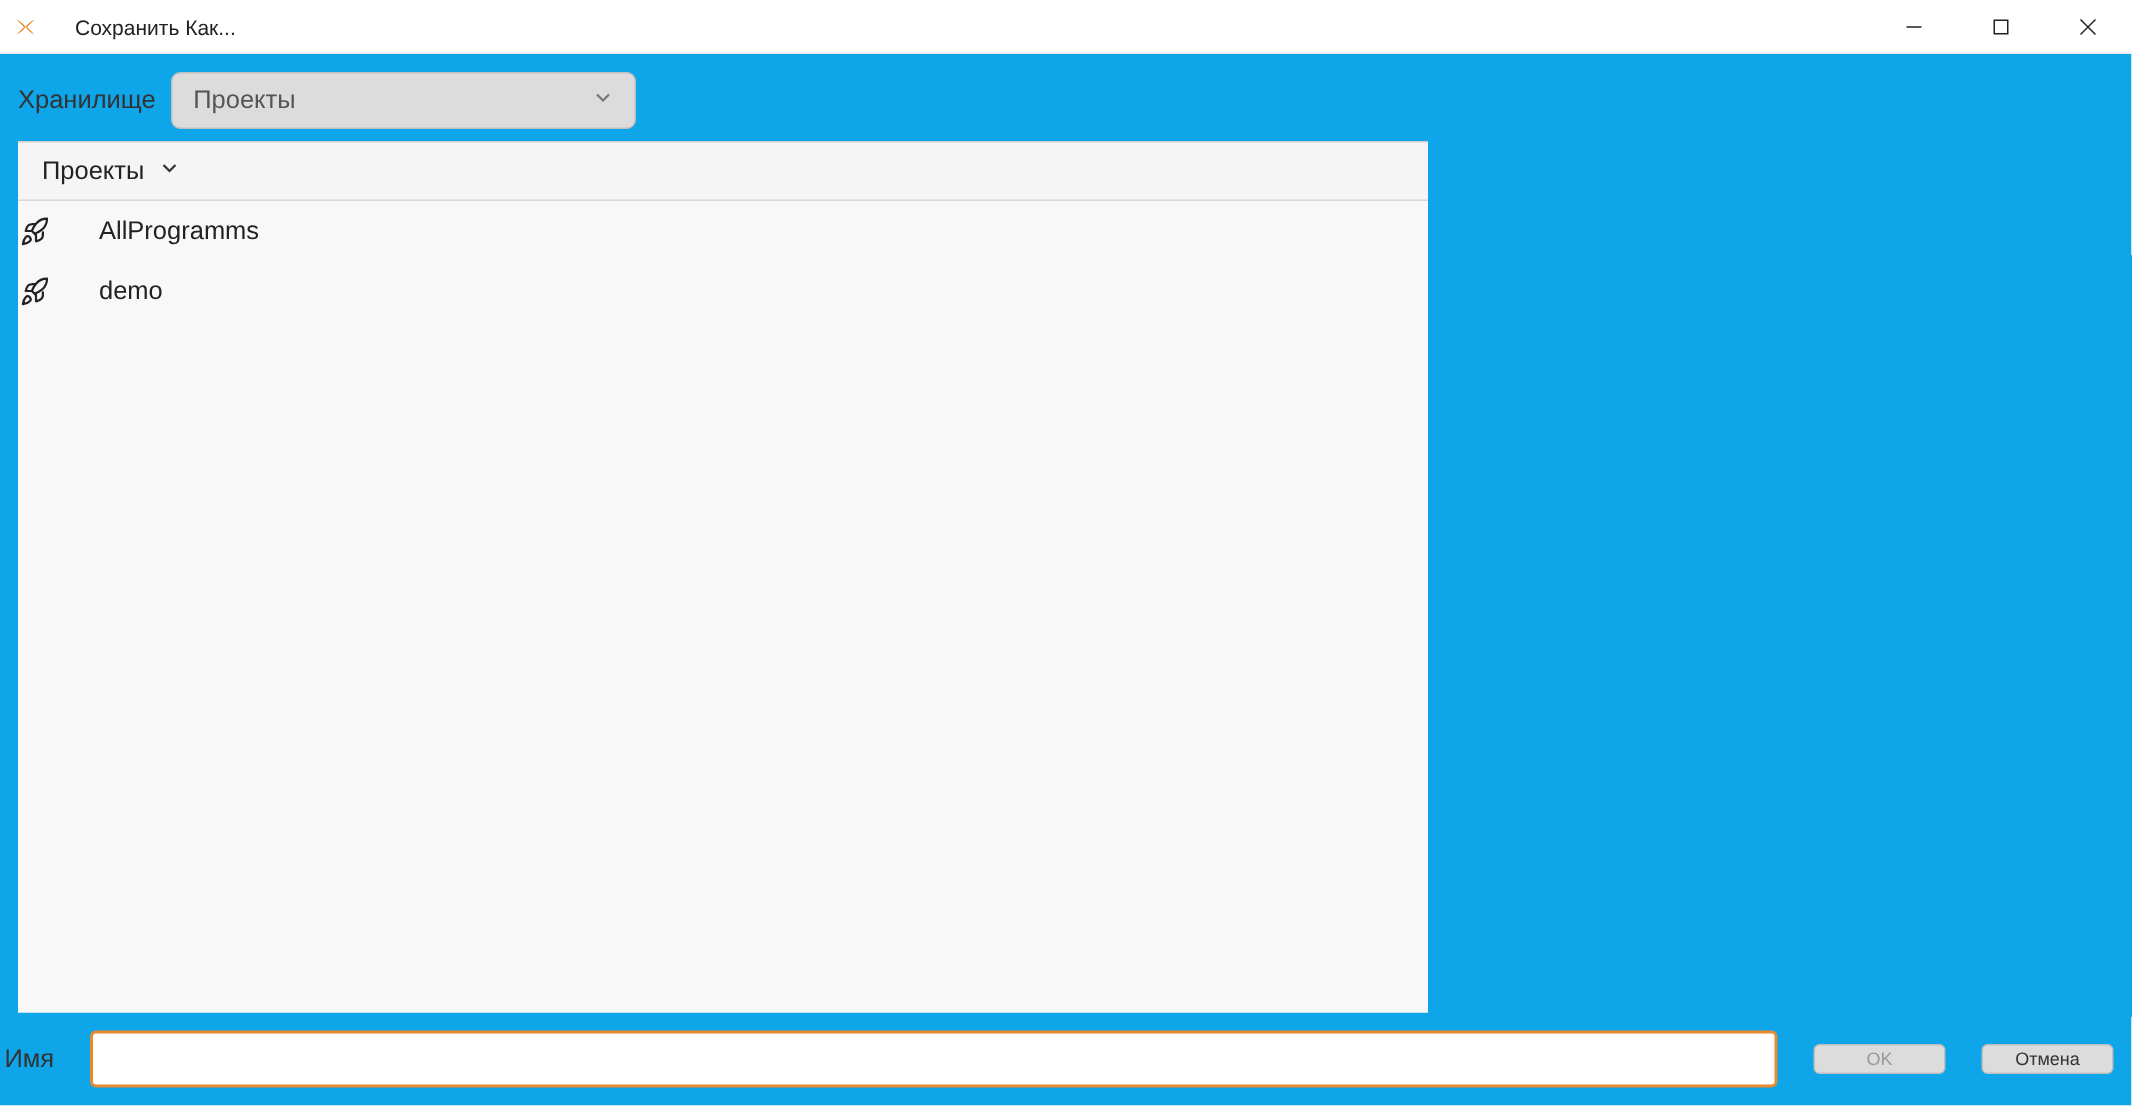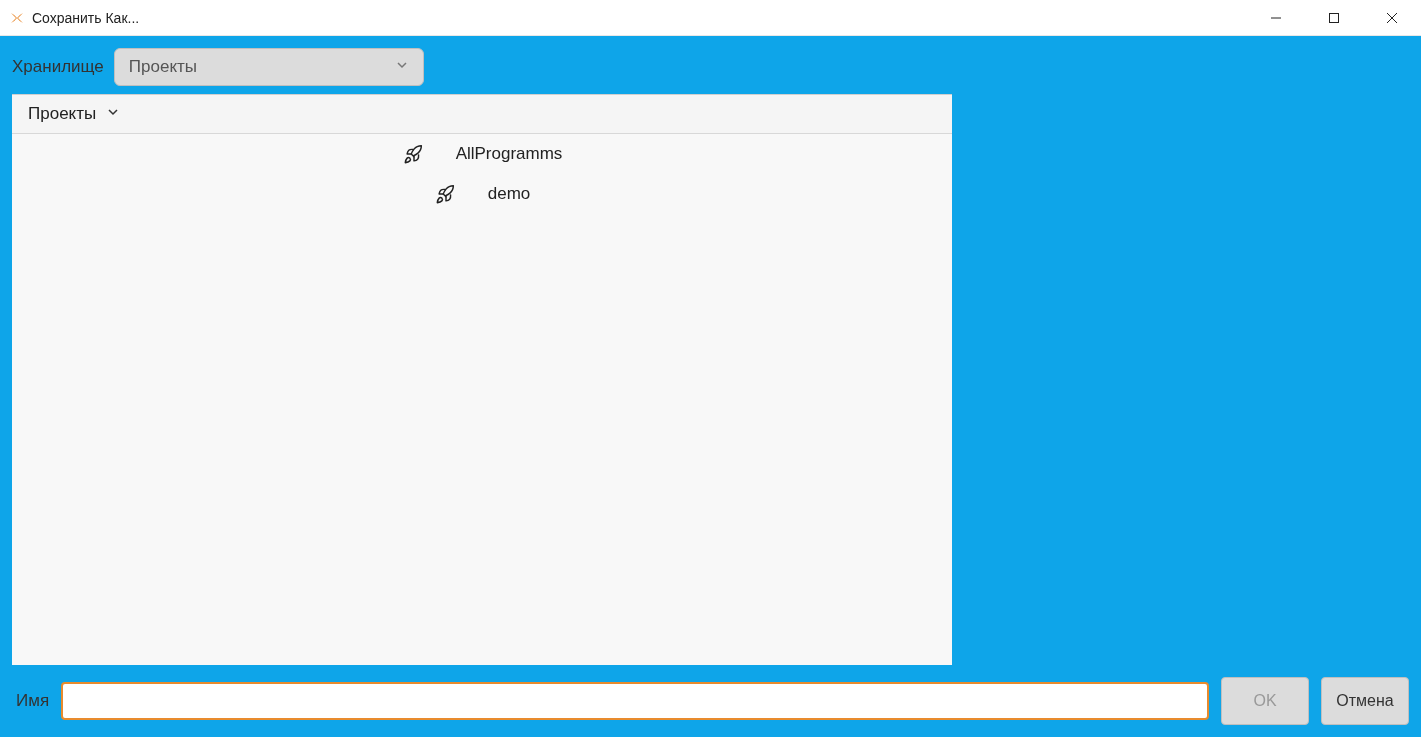--- a/index.html
+++ b/index.html
@@ -21,21 +21,21 @@
       display: flex;
       align-items: center;
       justify-content: space-between;
       padding: 0 0 0 8px;
       background: #ffffff;
       border-bottom: 1px solid #e8e8e8;
     }
     .titlebar-left {
       display: flex;
       align-items: center;
-      gap: 6px;
+      gap: 24px;
     }
     .app-icon {
       width: 18px;
       height: 18px;
       display: flex;
       align-items: center;
       justify-content: center;
     }
     .title-text {
       font-size: 14px;
@@ -123,61 +123,60 @@
       flex: 1;
       background: #f8f8f8;
     }
     .list-item {
       display: flex;
       align-items: center;
       gap: 30px;
       height: 40px;
       padding: 0 0px 0 0px;
       cursor: pointer;
-      justify-content: center;
     }
     .list-item-icon {
       width: 24px;
       height: 24px;
       display: flex;
       align-items: center;
       justify-content: center;
       flex-shrink: 0;
     }
     .list-item-label {
       font-size: 17px;
       color: #222;
     }
     .bottom-row {
       display: flex;
       align-items: center;
-      gap: 12px;
-      padding: 12px 12px 12px 16px;
+      gap: 24px;
+      padding: 12px 12px 12px 3px;
     }
     .name-label {
       font-size: 17px;
       color: #333;
     }
     .name-input {
       flex: 1;
       height: 38px;
       border: 2px solid #e88b2e;
       border-radius: 4px;
       padding: 0 10px;
       font-size: 16px;
       outline: none;
       background: #fff;
     }
     .btn {
-      height: 48px;
+      height: 20px;
       min-width: 88px;
       border: 1px solid #bfbfbf;
       border-radius: 4px;
       background: #dcdcdc;
-      font-size: 16px;
+      font-size: 12px;
       cursor: pointer;
       color: #333;
     }
     .btn:disabled {
       color: #999;
       cursor: default;
     }
   </style>
 </head>
 <body>

